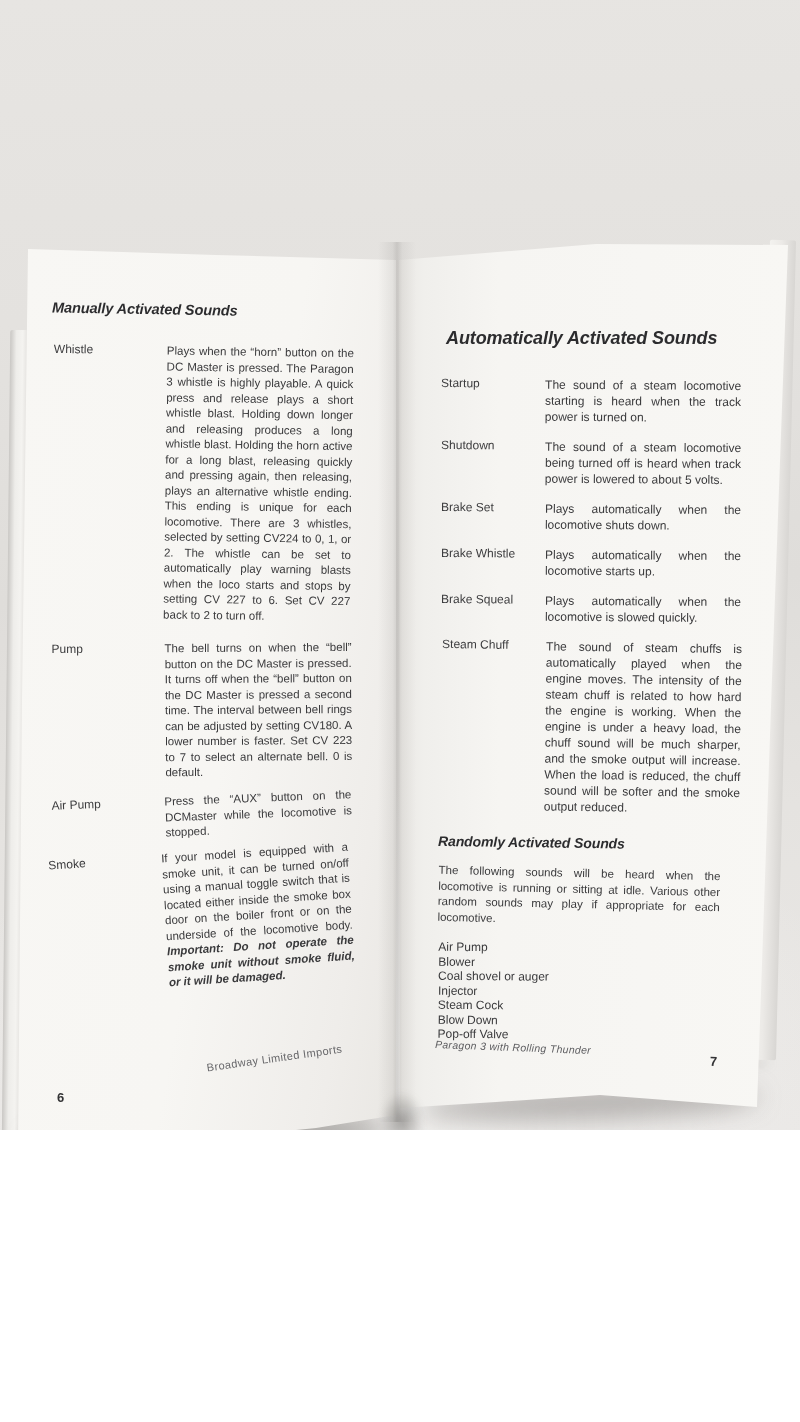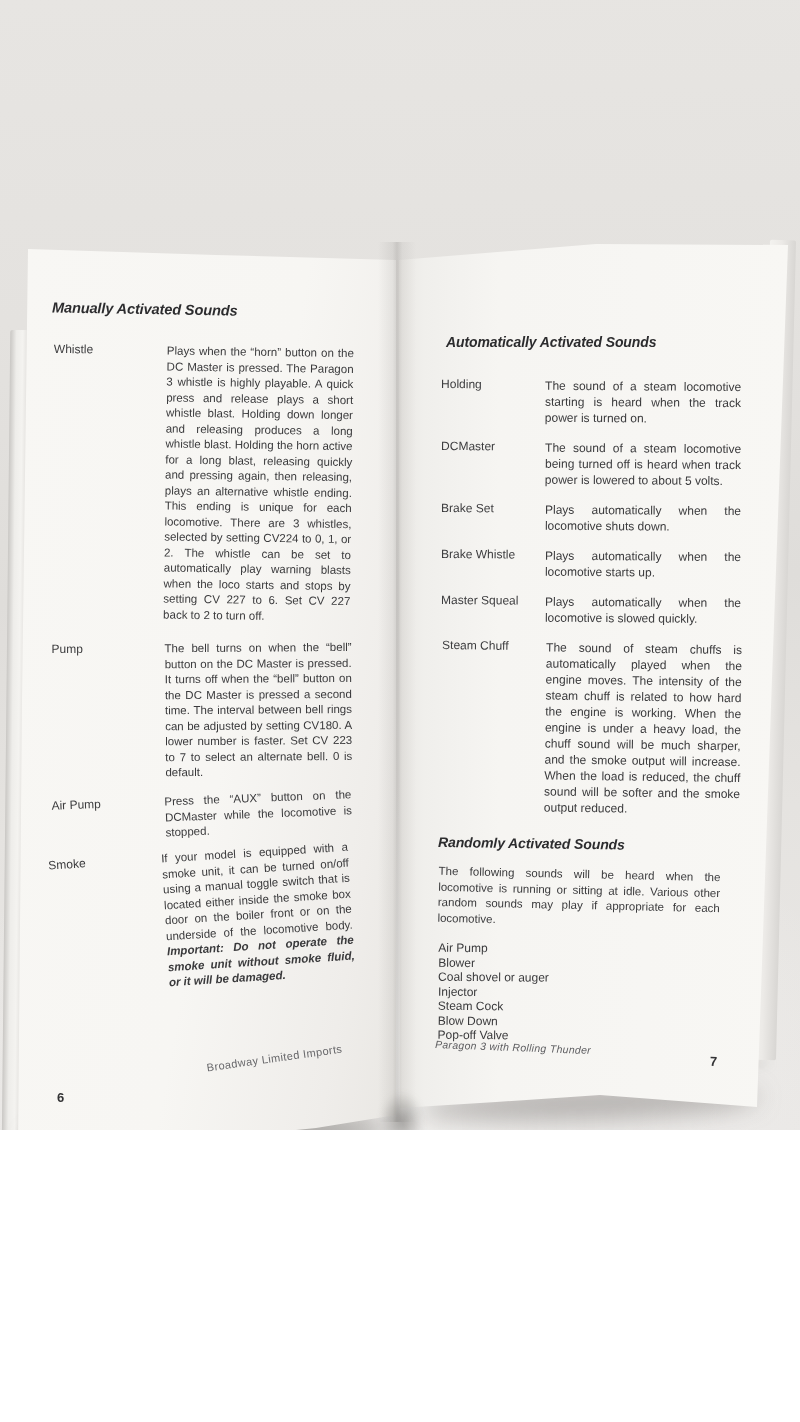--- a/index.html
+++ b/index.html
@@ -37,21 +37,21 @@
   }
   .page-right{
     left:396px;top:228px;width:396px;height:885px;
     background:linear-gradient(90deg,#e9e7e3 0%,#f0efec 7%,#f6f5f2 26%,#f8f7f4 100%);
     clip-path:polygon(3px 32px,200px 16px,392px 17px,376px 450px,361px 879px,204px 867px,100px 874px,4px 880px);
   }
   .content-l{position:absolute;left:0;top:0;right:0;padding:62px 44px 0 36px;}
   .content-r{position:absolute;left:0;top:0;right:0;padding:92px 54px 0 42px;}
 
   h1{font-size:14.5px;font-weight:bold;font-style:italic;color:#2c2c2e;margin:0 0 26px 0;letter-spacing:-.1px;}
-  .content-r h1{font-size:14px;margin:14px 0 28px 8px;}
+  .content-r h1{font-size:18px;margin:8px 0 28px 8px;}
   h2{font-size:14px;font-weight:bold;font-style:italic;color:#2c2c2e;margin:20px 0 0 0;letter-spacing:-.1px;}
 
   .row{display:flex;align-items:flex-start;}
   .term{font-size:12px;color:#3c3c3e;flex:none;}
   .desc{font-size:11.5px;line-height:15.5px;text-align:justify;color:#3a3a3c;flex:none;}
   .content-l .term{width:113px;}
   .content-l .desc{width:187px;}
   .content-r .term{width:104px;margin-left:3px;}
   .content-r .desc{width:196px;font-size:12px;line-height:16px;}
 
@@ -123,41 +123,41 @@
 
     <div class="brand">Broadway Limited Imports</div>
     <div class="pnum pnum-left">6</div>
   </div>
 
   <div class="page page-right">
     <div class="content-r">
       <h1>Automatically Activated Sounds</h1>
 
       <div class="row r-startup">
-        <div class="term">Holding</div>
+        <div class="term">Startup</div>
         <div class="desc">The sound of a steam locomotive starting is heard when the track power is turned on.</div>
       </div>
 
       <div class="row r-shutdown">
-        <div class="term">DCMaster</div>
+        <div class="term">Shutdown</div>
         <div class="desc">The sound of a steam locomotive being turned off is heard when track power is lowered to about 5 volts.</div>
       </div>
 
       <div class="row r-bset">
         <div class="term">Brake Set</div>
         <div class="desc">Plays automatically when the locomotive shuts down.</div>
       </div>
 
       <div class="row r-brel">
         <div class="term">Brake Whistle</div>
         <div class="desc">Plays automatically when the locomotive starts up.</div>
       </div>
 
       <div class="row r-bsq">
-        <div class="term">Master Squeal</div>
+        <div class="term">Brake Squeal</div>
         <div class="desc">Plays automatically when the locomotive is slowed quickly.</div>
       </div>
 
       <div class="row r-chuff">
         <div class="term">Steam Chuff</div>
         <div class="desc">The sound of steam chuffs is automatically played when the engine moves. The intensity of the steam chuff is related to how hard the engine is working. When the engine is under a heavy load, the chuff sound will be much sharper, and the smoke output will increase. When the load is reduced, the chuff sound will be softer and the smoke output reduced.</div>
       </div>
 
       <h2 class="r-randhead">Randomly Activated Sounds</h2>
       <p class="intro">The following sounds will be heard when the locomotive is running or sitting at idle. Various other random sounds may play if appropriate for each locomotive.</p>

